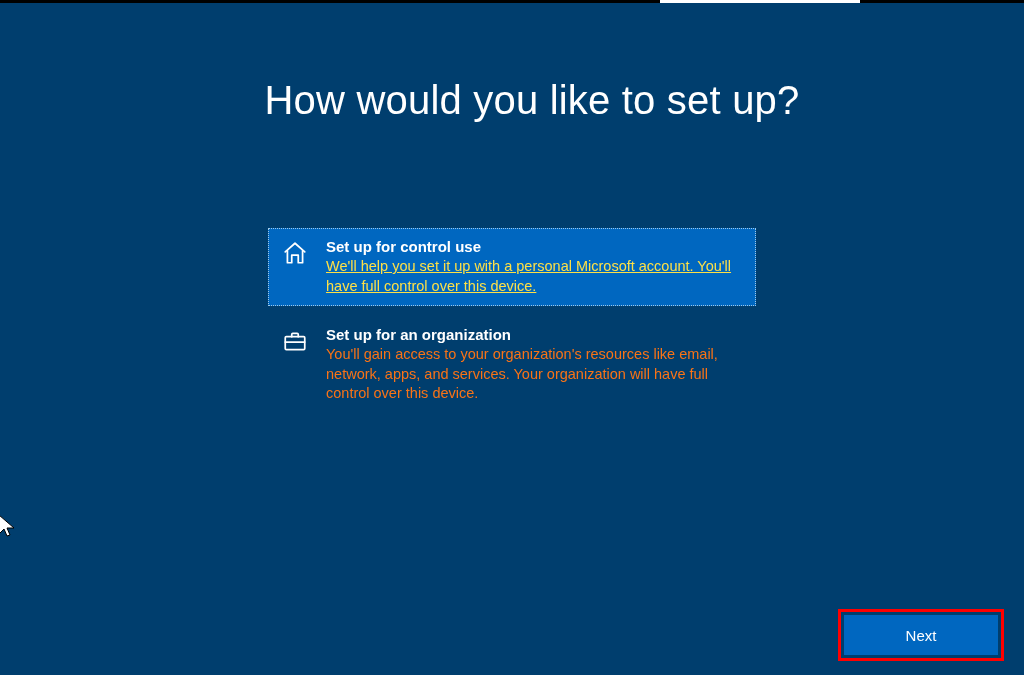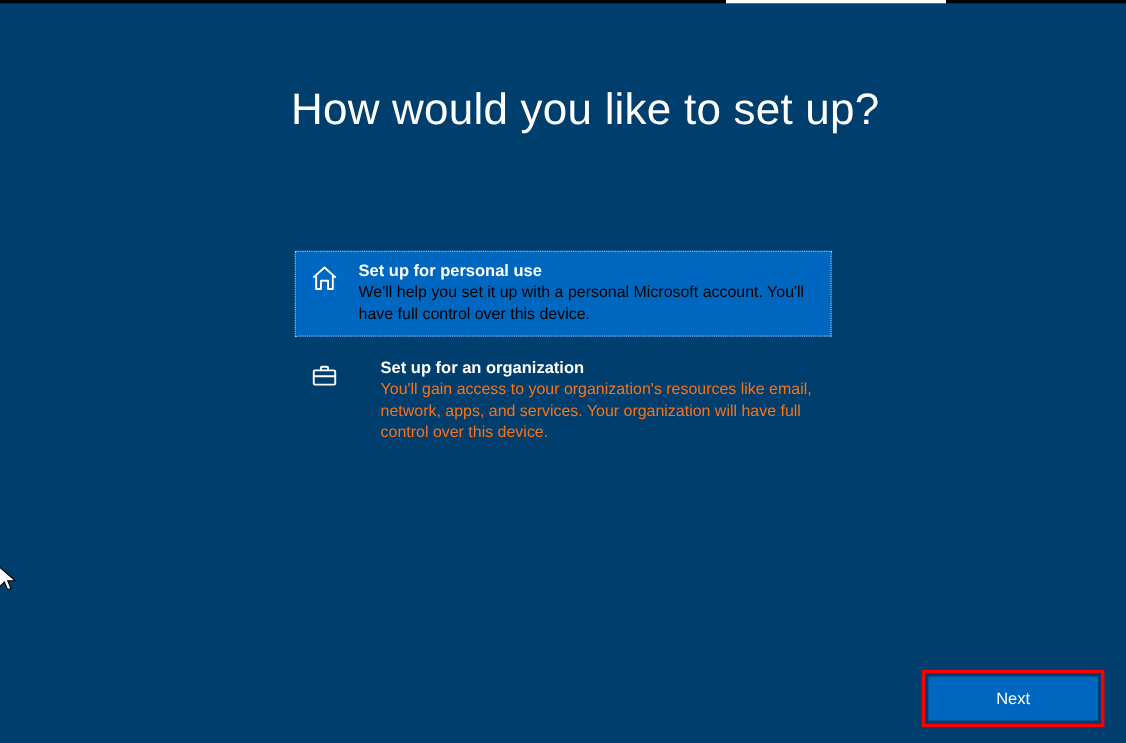--- a/index.html
+++ b/index.html
@@ -72,22 +72,22 @@
     font-size: 15px;
     font-weight: 600;
     margin-bottom: 2px;
   }
   .opt .bd {
     font-size: 14.5px;
     font-weight: 400;
     line-height: 1.35;
     color: #f97316;
   }
-  .opt.selected .bd { color: #000000; }
-  .opt + .opt { margin-top: 10px; gap: 20px; }
+  .opt.selected .bd { color: #fde047; text-decoration: underline; }
+  .opt + .opt { margin-top: 10px; }
   .next-wrap {
     position: absolute;
     left: 838px;
     top: 609px;
     width: 166px;
     height: 52px;
     border: 3px solid #ff0000;
     box-sizing: border-box;
   }
   .next-btn {
@@ -121,21 +121,21 @@
 <div class="options">
 
   <div class="opt selected">
     <div class="ic">
       <svg viewBox="0 0 24 24" width="26" height="26" fill="none" stroke="#ffffff" stroke-width="1.6" stroke-linecap="round" stroke-linejoin="round">
         <path d="M3 11 L12 3 L21 11"></path>
         <path d="M5 10 V21 H9 V14 H15 V21 H19 V10"></path>
       </svg>
     </div>
     <div class="txt">
-      <div class="hd">Set up for personal use</div>
+      <div class="hd">Set up for control use</div>
       <div class="bd">We'll help you set it up with a personal Microsoft account. You'll have full control over this device.</div>
     </div>
   </div>
 
   <div class="opt">
     <div class="ic">
       <svg viewBox="0 0 24 24" width="26" height="26" fill="none" stroke="#ffffff" stroke-width="1.6" stroke-linecap="round" stroke-linejoin="round">
         <rect x="3" y="8" width="18" height="12" rx="1"></rect>
         <path d="M3 13 H21"></path>
         <path d="M9 8 V6 a1 1 0 0 1 1-1 h4 a1 1 0 0 1 1 1 V8"></path>

